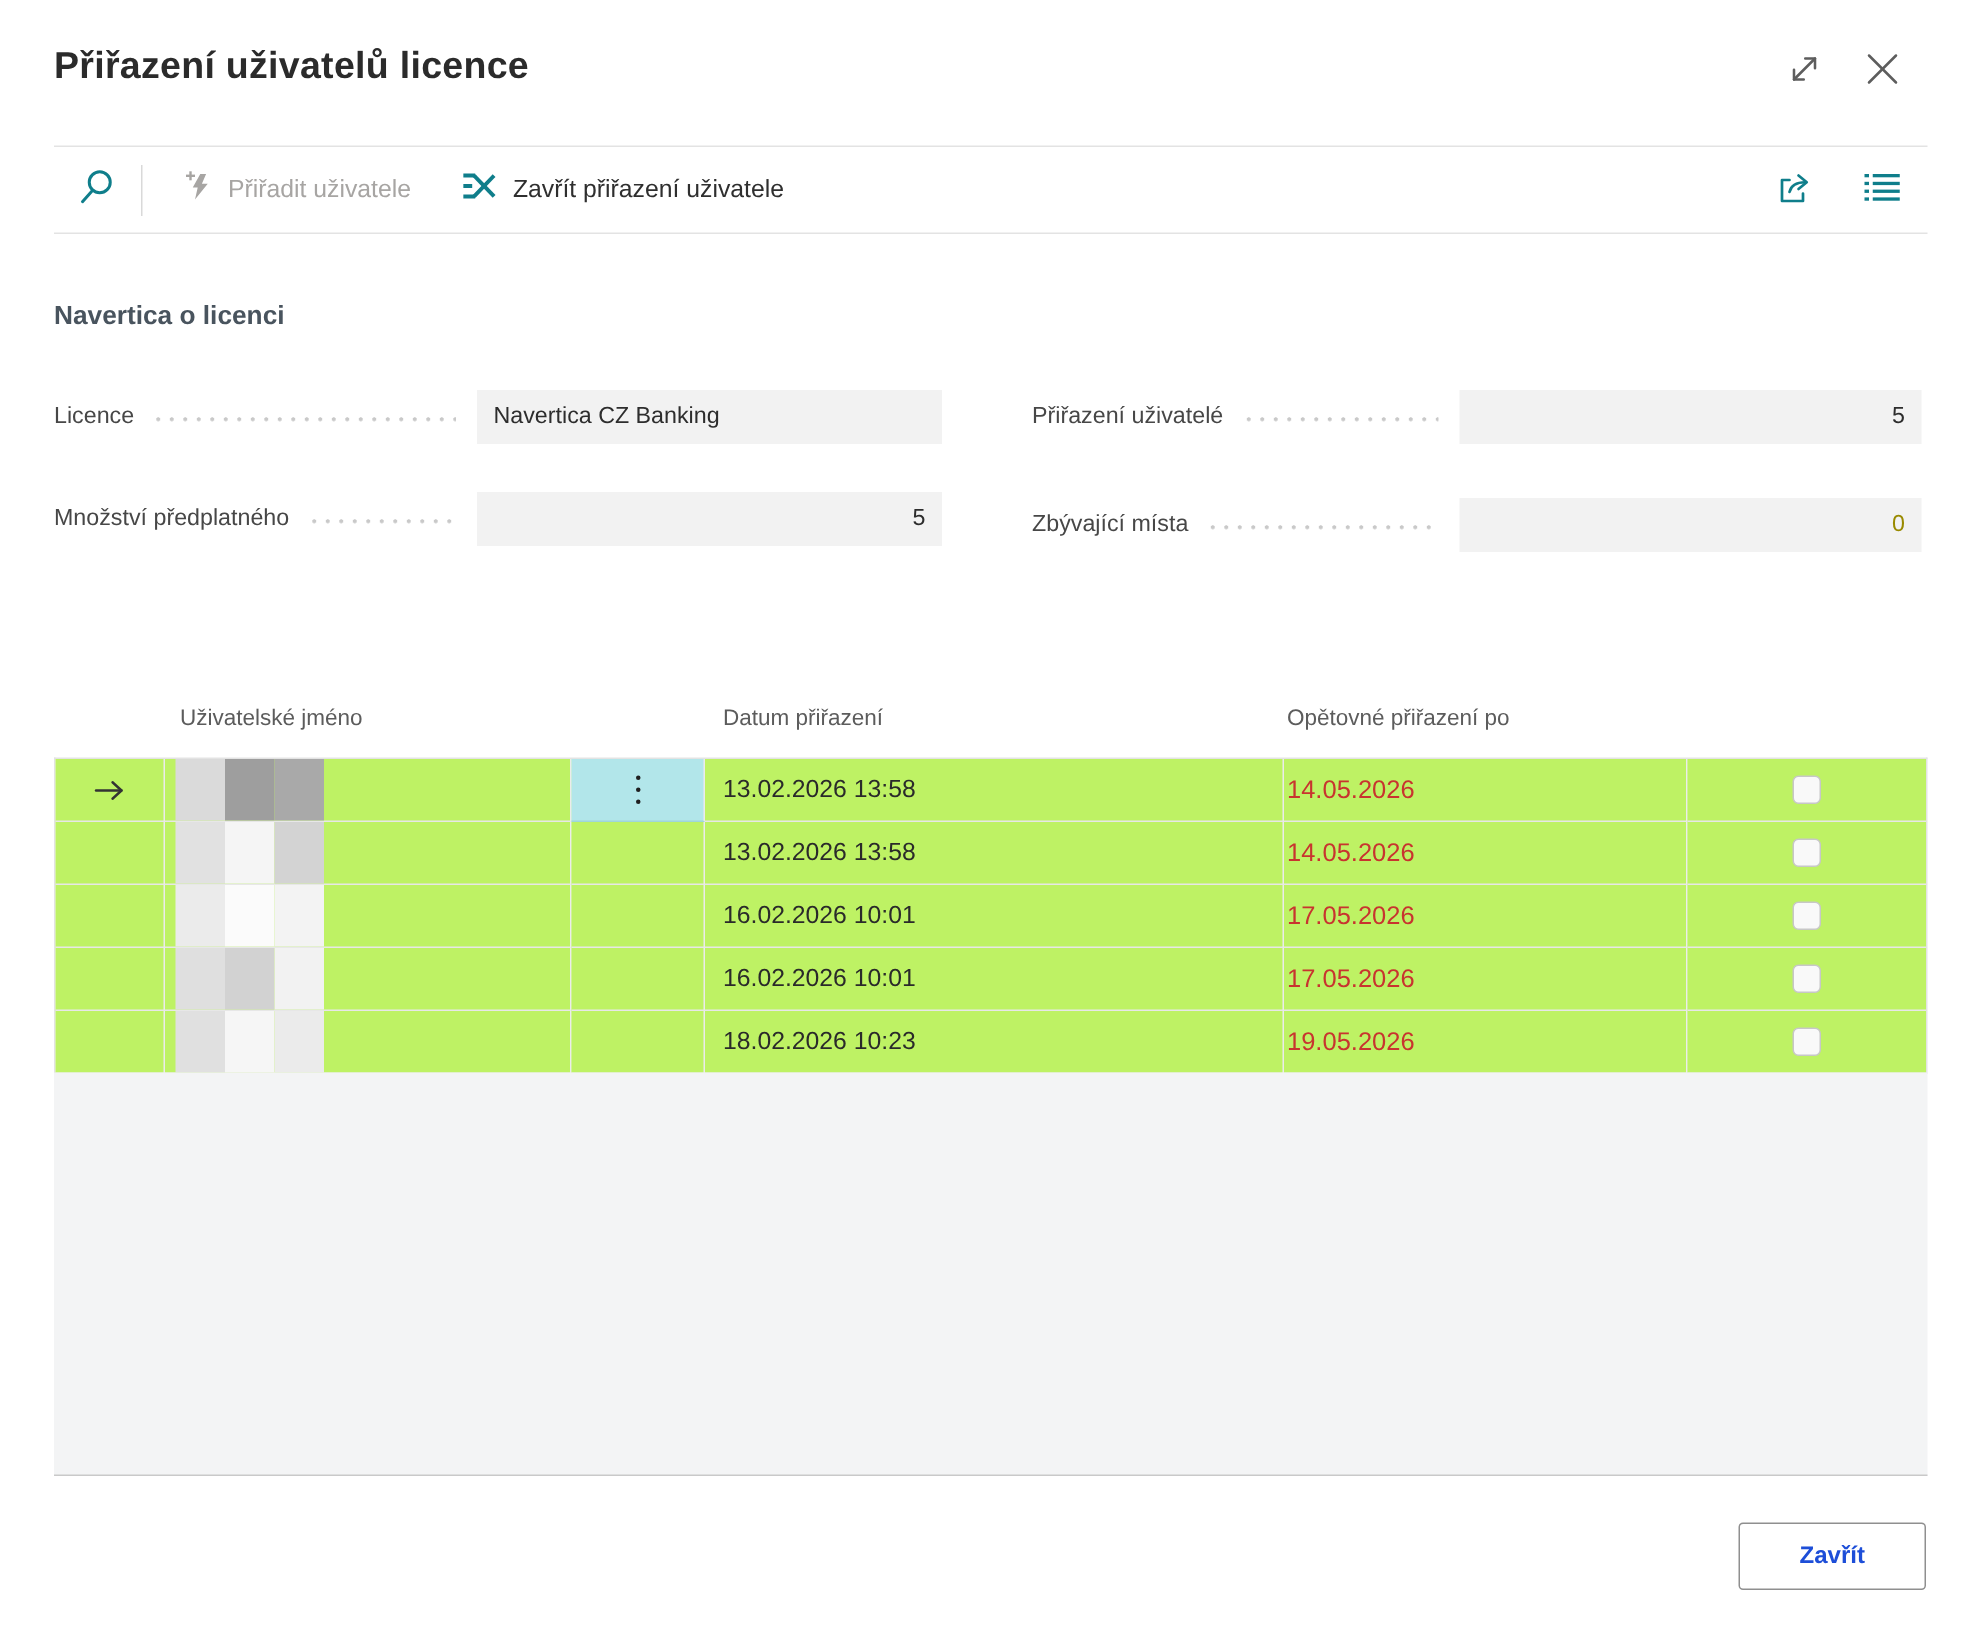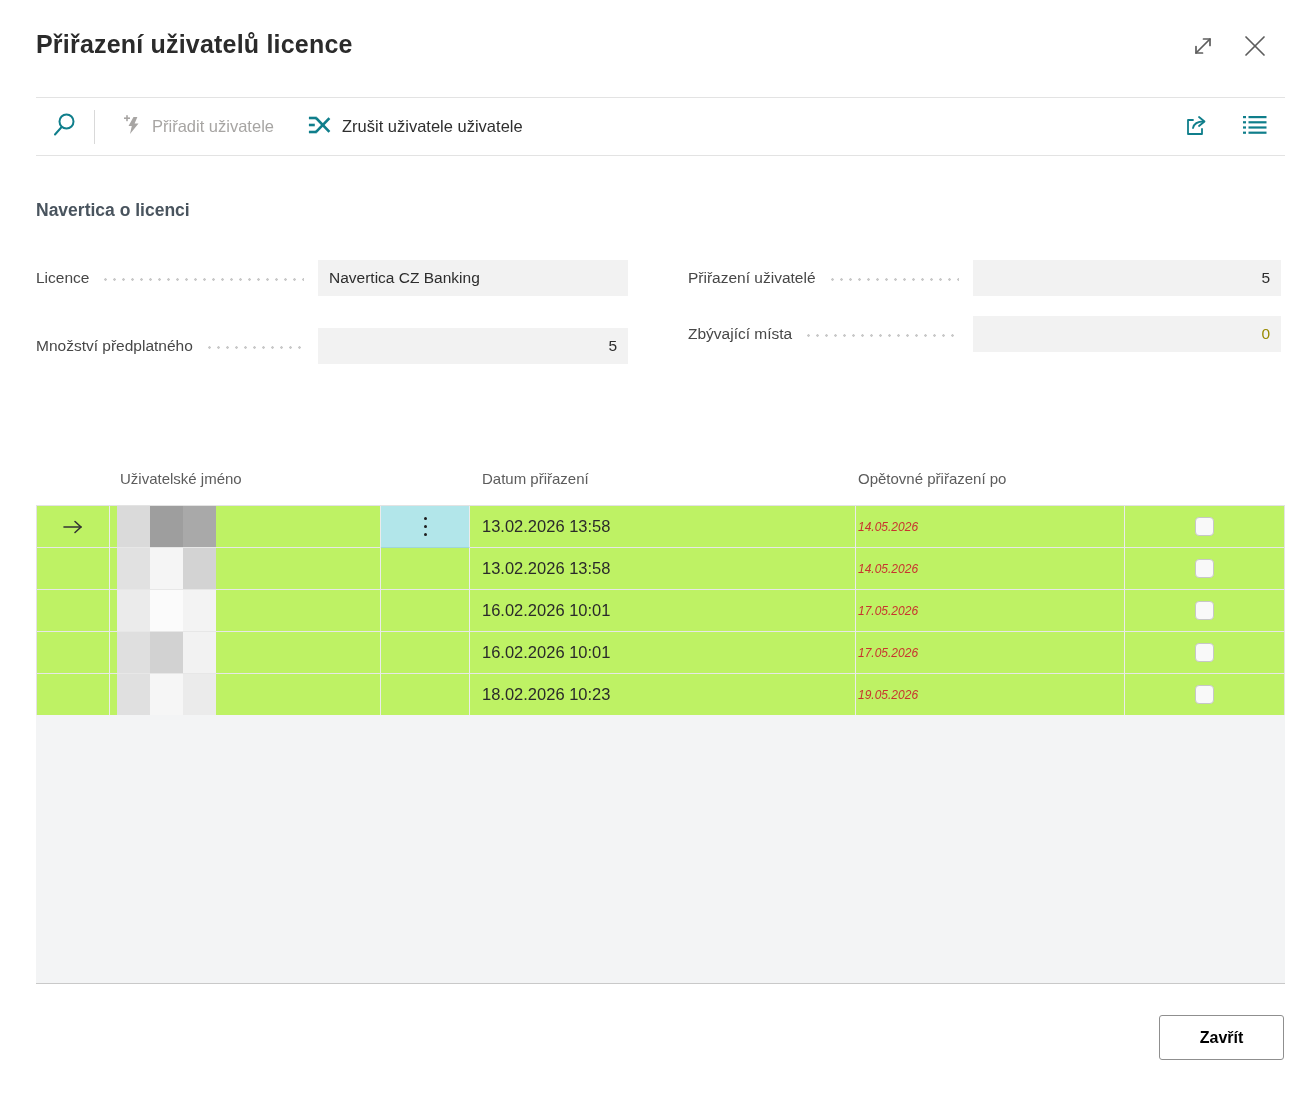--- a/index.html
+++ b/index.html
@@ -79,21 +79,21 @@
   .cell {
     border-right:1px solid #ebebeb; border-bottom:1px solid #e7e7e7;
     display:flex; align-items:center; overflow:hidden; background:#bef264;
   }
   .cell:nth-child(6n) { border-right:none; }
   .cell.c-arrow { justify-content:center; }
   .cell.c-user  { padding-left:7px; }
   .cell.c-menu  { justify-content:center; }
   .cell.c-menu.selected { background:#b2e6ea; border-bottom:1px solid #9fd6da; }
   .cell.c-date  { padding-left:12px; font-size:16.5px; color:#2a2a2a; }
-  .cell.c-reass { padding-left:2px; font-size:12px; font-style:italic; }
+  .cell.c-reass { padding-left:2px; font-size:17px; }
   .cell.c-check { justify-content:center; }
 
   .row-arrow svg { display:block; }
   .blur-wrap { display:flex; height:42px; }
   .blur-wrap span { width:33px; height:42px; display:block; }
 
   .dots { display:flex; flex-direction:column; gap:5px; align-items:center; }
   .dots i { width:3px; height:3px; border-radius:50%; background:#1f1f1f; }
 
   .cb {
@@ -103,21 +103,21 @@
 
   .filler {
     left:36px; top:715px; width:1249px; height:269px;
     background:#f3f4f5; border-bottom:1px solid #c9c9c9;
   }
 
   
   .close-btn {
     left:1159px; top:1015px; width:125px; height:45px;
     background:#ffffff; border:1px solid #8f8f8f; border-radius:3px;
-    font-size:16px; font-weight:700; color:#000000;
+    font-size:16px; font-weight:700; color:#1d4ed8;
     display:flex; align-items:center; justify-content:center;
   }
 </style>
 </head>
 <body>
 
 <div class="abs page-title">Přiřazení uživatelů licence</div>
 
 <button class="abs win-btn win-expand">
   <span>
@@ -163,21 +163,21 @@
   <button class="tb-action enabled">
     <span>
       <svg width="24" height="22" viewBox="0 0 24 22" fill="none" stroke="#0f7e8b" stroke-width="2.6" stroke-linecap="square">
         <line x1="2.2" y1="4" x2="7.5" y2="4"></line>
         <line x1="2.2" y1="11" x2="5.5" y2="11"></line>
         <line x1="2.2" y1="18" x2="7.5" y2="18"></line>
         <line x1="9" y1="5" x2="20.5" y2="17"></line>
         <line x1="20.5" y1="5" x2="9" y2="17"></line>
       </svg>
     </span>
-    <span>Zrušit uživatele uživatele</span>
+    <span>Zavřít přiřazení uživatele</span>
   </button>
 
   <div class="tb-spacer"></div>
   <div class="tb-right">
     <button class="tb-iconbtn">
       <span>
         <svg width="26" height="26" viewBox="0 0 26 26" fill="none" stroke="#0f7e8b" stroke-width="1.8" stroke-linecap="round" stroke-linejoin="round">
           <polyline points="9,8 4,8 4,22 18,22 18,17"></polyline>
           <path d="M9 16 C10 11.5 14 9.5 19.5 9.5"></path>
           <polyline points="15,5 20.5,9.5 15,14"></polyline>
@@ -214,21 +214,21 @@
   <span class="leader"></span>
   <div class="fbox num">5</div>
 </div>
 
 <div class="abs field f-l" style="top:328px">
   <span class="lbl">Množství předplatného</span>
   <span class="leader"></span>
   <div class="fbox num">5</div>
 </div>
 
-<div class="abs field f-r" style="top:316px">
+<div class="abs field f-r" style="top:332px">
   <span class="lbl">Zbývající místa</span>
   <span class="leader"></span>
   <div class="fbox num" style="color: rgb(153, 138, 0);">0</div>
 </div>
 
 <div class="grid-header">
   <span class="gh-user">Uživatelské jméno</span>
   <span class="gh-datum">Datum přiřazení</span>
   <span class="gh-reass">Opětovné přiřazení po</span>
   <span class="gh-lze">Lze přeřadit</span>

